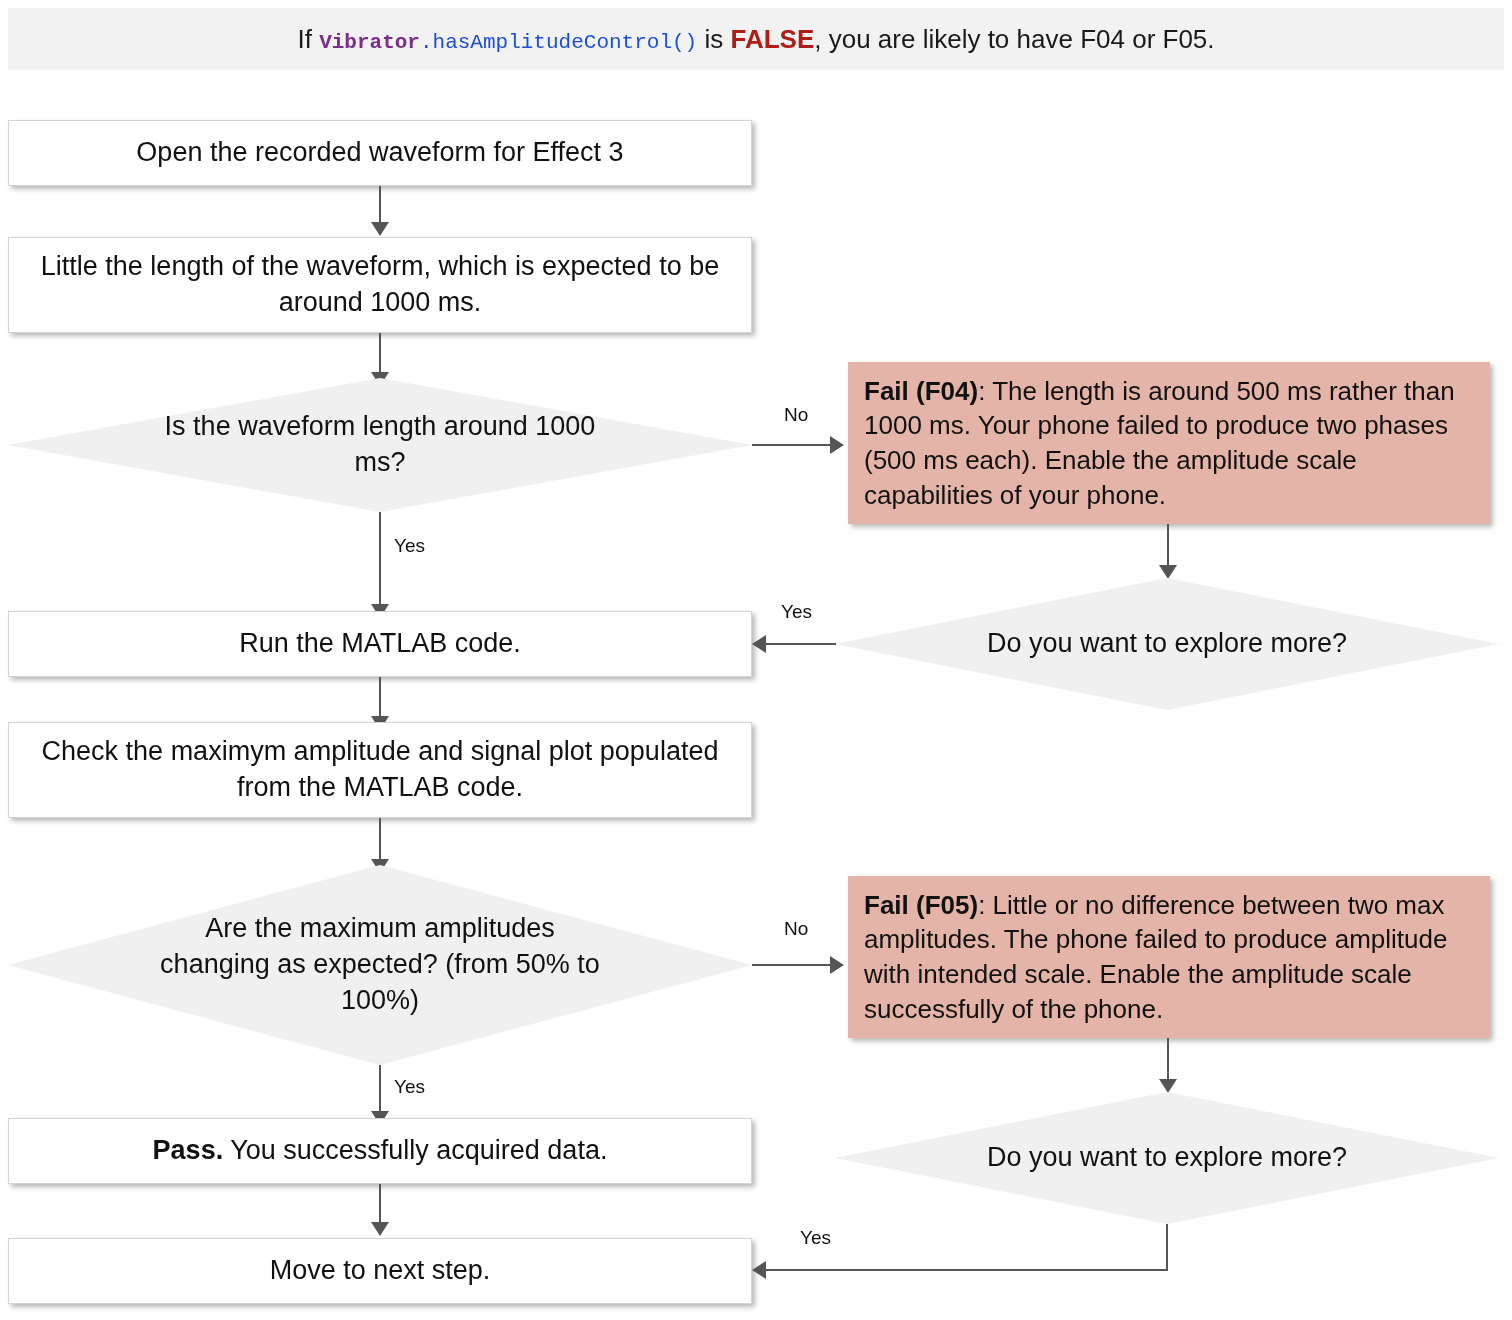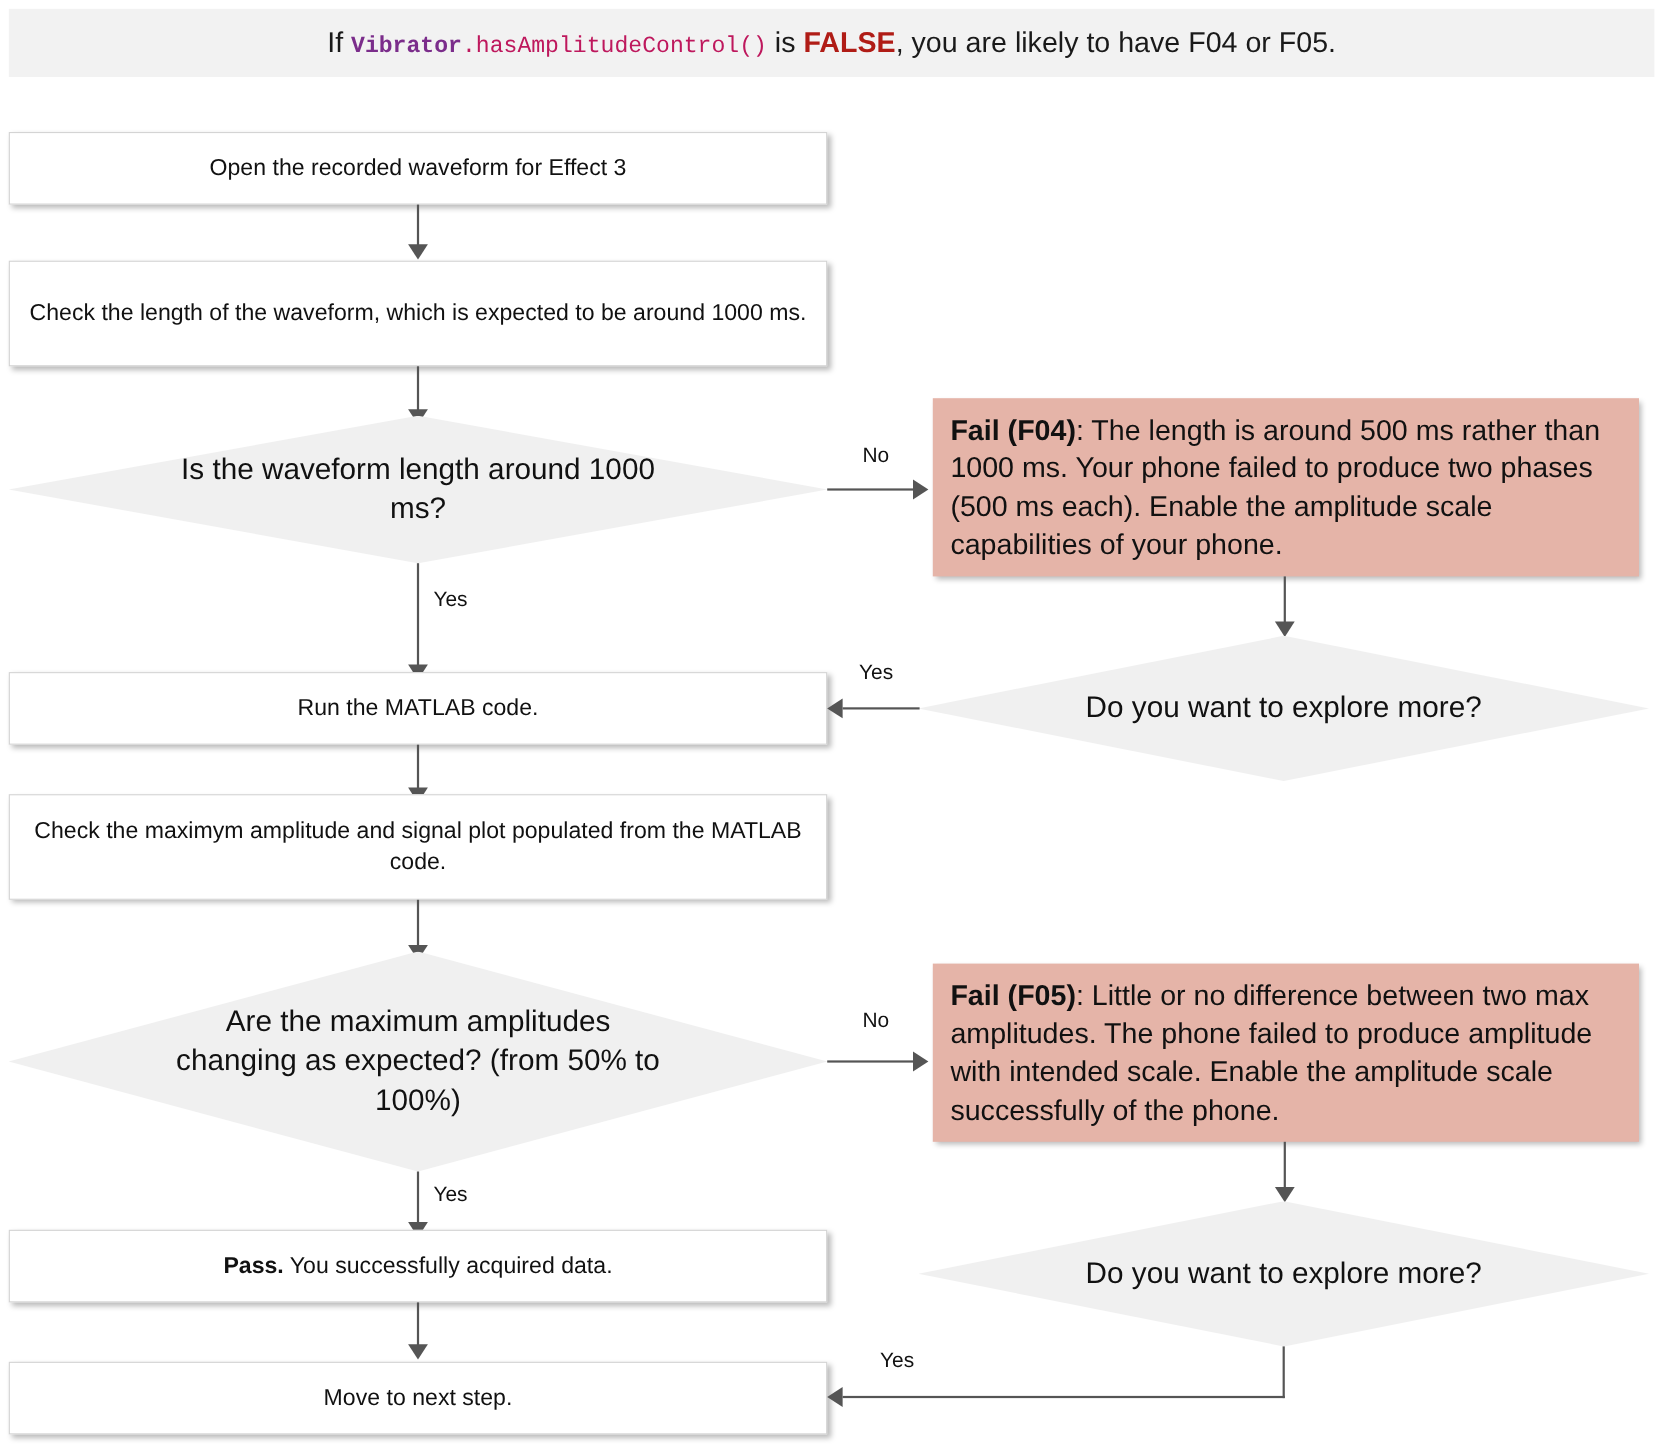--- a/index.html
+++ b/index.html
@@ -26,40 +26,40 @@
     justify-content: center;
   }
   #header-banner .hdr-text {
     font-size: 26px;
     line-height: 1;
     white-space: nowrap;
     color: #1a1a1a;
   }
   .mono { font-family: "Liberation Mono", "DejaVu Sans Mono", monospace; font-size: 21px; }
   .mono-purple { color: #7b2d8b; font-weight: bold; }
-  .mono-gray { color: #be185d; }
+  .mono-gray { color: #1d4ed8; }
   .false-red { color: #b01c16; font-weight: bold; }
 
   
   .node {
     position: absolute;
   }
 
   .pbox {
     background: #ffffff;
     border: 1px solid #d4d4d4;
     box-shadow: 3px 3px 5px rgba(0,0,0,0.28);
     display: flex;
     align-items: center;
     justify-content: center;
     text-align: center;
     padding: 6px 14px;
   }
   .pbox .txt {
-    font-size: 21px;
+    font-size: 27px;
     line-height: 1.32;
     color: #111111;
   }
 
   .failbox {
     background: #e5b4a8;
     box-shadow: 3px 3px 5px rgba(0,0,0,0.28);
     display: flex;
     align-items: center;
     padding: 10px 16px;
@@ -139,21 +139,21 @@
 </div>
 
 <div class="node pbox" style="left:8px; top:120px; width:744px; height:66px;">
   <div class="txt">Open the recorded waveform for Effect 3</div>
 </div>
 
 <div class="vline" style="left:379px; top:186px; height:41px;"></div>
 <div class="arrow-down" style="left:371px; top:222px;"></div>
 
 <div class="node pbox" style="left:8px; top:237px; width:744px; height:96px;">
-  <div class="txt">Check the length of the waveform, which is expected to be around 1000 ms.</div>
+  <div class="txt">Little the length of the waveform, which is expected to be around 1000 ms.</div>
 </div>
 
 <div class="vline" style="left:379px; top:333px; height:45px;"></div>
 <div class="arrow-down" style="left:371px; top:372px;"></div>
 
 <div class="diamond-wrap" style="left:8px; top:378px; width:744px; height:134px;text-decoration:underline;">
   <div class="diamond-shape"></div>
   <div class="diamond-label" style="padding:0 150px;">Is the waveform length around 1000 ms?</div>
 </div>
 

